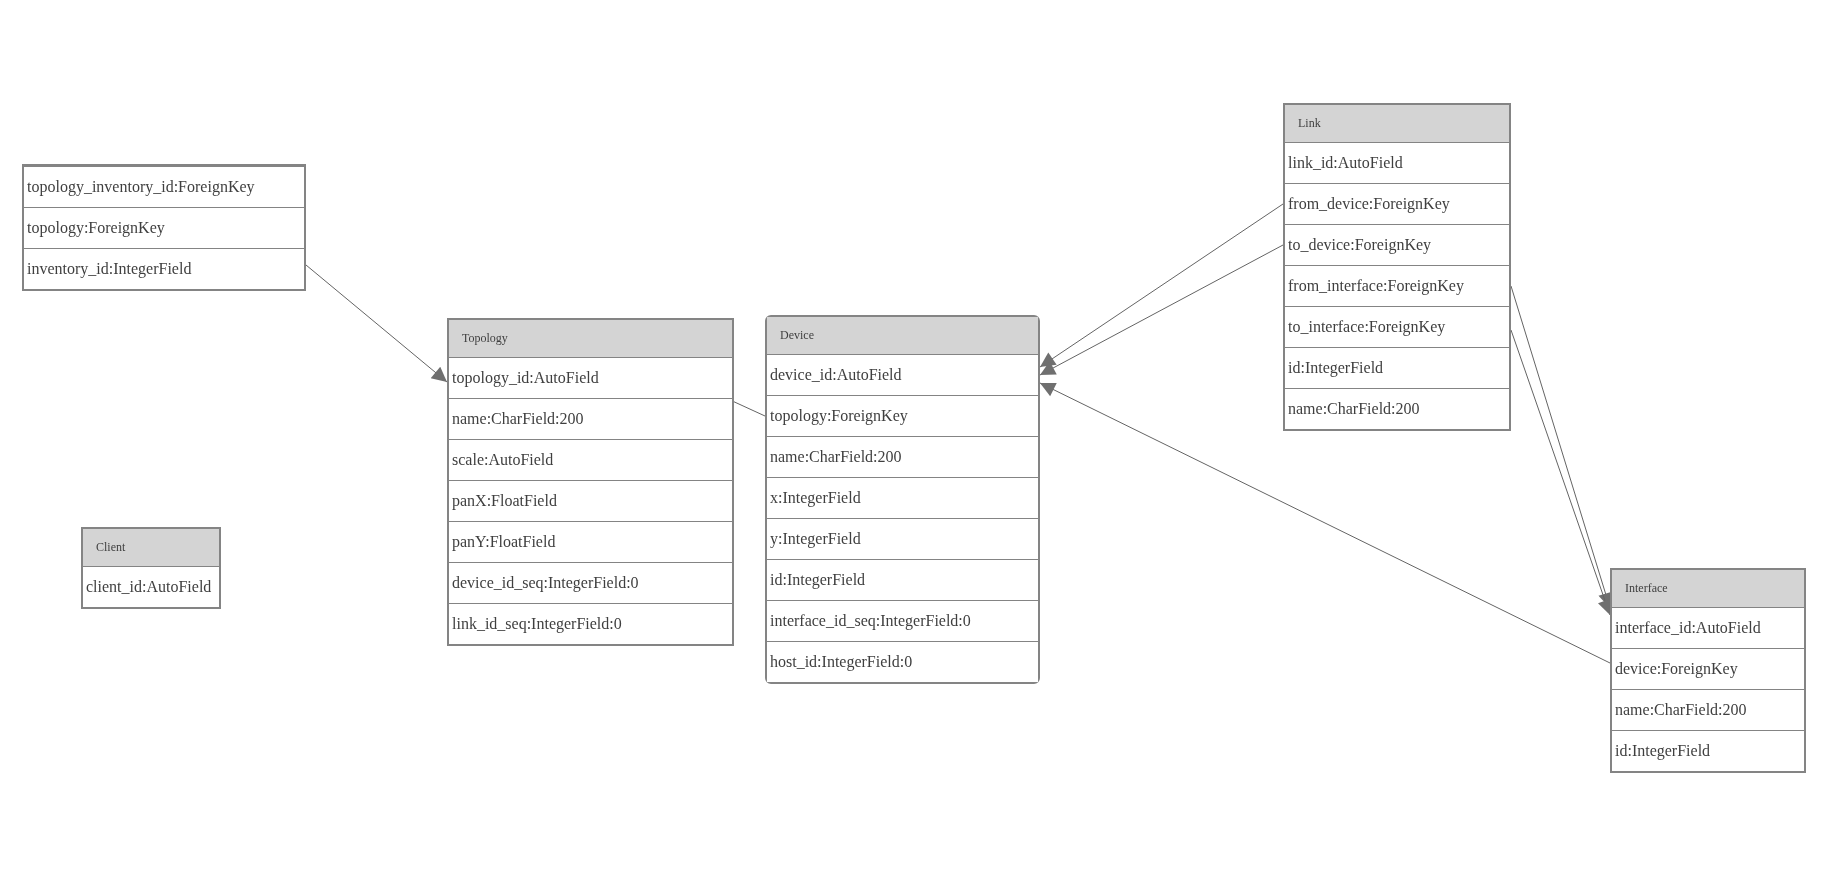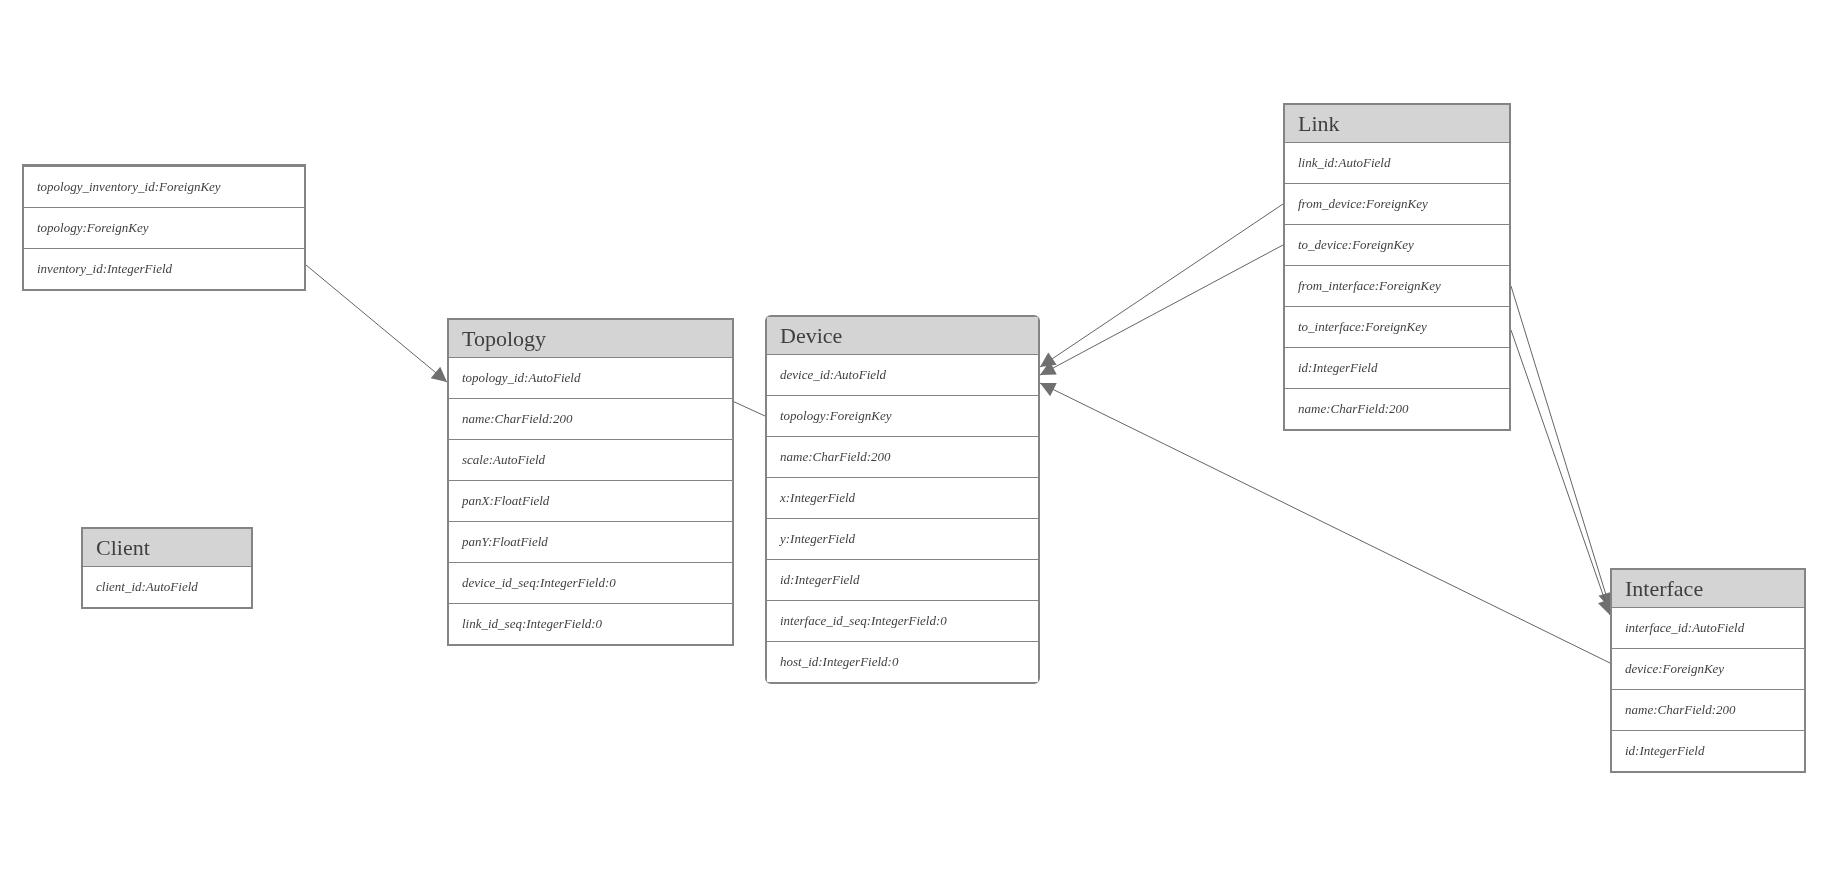--- a/index.html
+++ b/index.html
@@ -28,35 +28,34 @@
     box-sizing:border-box;
     border:2px solid var(--border);
     background:var(--row-fill);
   }
   .entity-header{
     height:37px;
     line-height:37px;
     padding-left:13px;
     background:var(--header-fill);
     color:var(--text);
-    font-size:22px;
+    font-size:12px;
     white-space:nowrap;
     overflow:hidden;
   }
   .entity-row{
     height:40px;
     line-height:40px;
-    padding-left:13px;
+    padding-left:3px;
     border-top:1px solid var(--border);
     background:var(--row-fill);
     color:var(--text);
-    font-size:13px;
+    font-size:16px;
     white-space:nowrap;
     overflow:hidden;
-    font-style:italic;
   }
 </style>
 </head>
 <body>
 
 <div id="canvas">
   <svg id="lines" width="1824" height="874" viewBox="0 0 1824 874" xmlns="http://www.w3.org/2000/svg">
     <defs>
       <marker id="arrowhead" viewBox="0 0 10 10" refX="10" refY="5" markerWidth="22" markerHeight="15" orient="auto" markerUnits="userSpaceOnUse">
         <path id="arrowhead-path" d="M0,0 L10,5 L0,10 z" fill="#6f6f6f"></path>
@@ -79,21 +78,21 @@
     <div class="entity" style="left: 447px; top: 318px; width: 287px;">
       <div class="entity-header">Topology</div>
       <div class="entity-row">topology_id:AutoField</div>
       <div class="entity-row">name:CharField:200</div>
       <div class="entity-row">scale:AutoField</div>
       <div class="entity-row">panX:FloatField</div>
       <div class="entity-row">panY:FloatField</div>
       <div class="entity-row">device_id_seq:IntegerField:0</div>
       <div class="entity-row">link_id_seq:IntegerField:0</div>
     </div>
-    <div class="entity" style="left: 81px; top: 527px; width: 172px;">
+    <div class="entity" style="left: 81px; top: 527px; width: 140px;">
       <div class="entity-header">Client</div>
       <div class="entity-row">client_id:AutoField</div>
     </div>
     <div class="entity" style="left: 765px; top: 315px; width: 275px; border-radius: 6px;">
       <div class="entity-header">Device</div>
       <div class="entity-row">device_id:AutoField</div>
       <div class="entity-row">topology:ForeignKey</div>
       <div class="entity-row">name:CharField:200</div>
       <div class="entity-row">x:IntegerField</div>
       <div class="entity-row">y:IntegerField</div>

